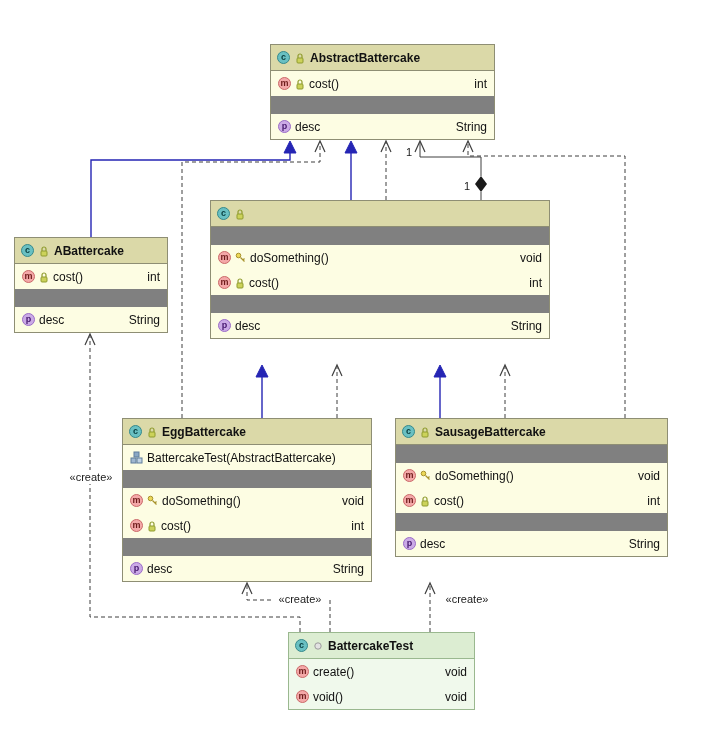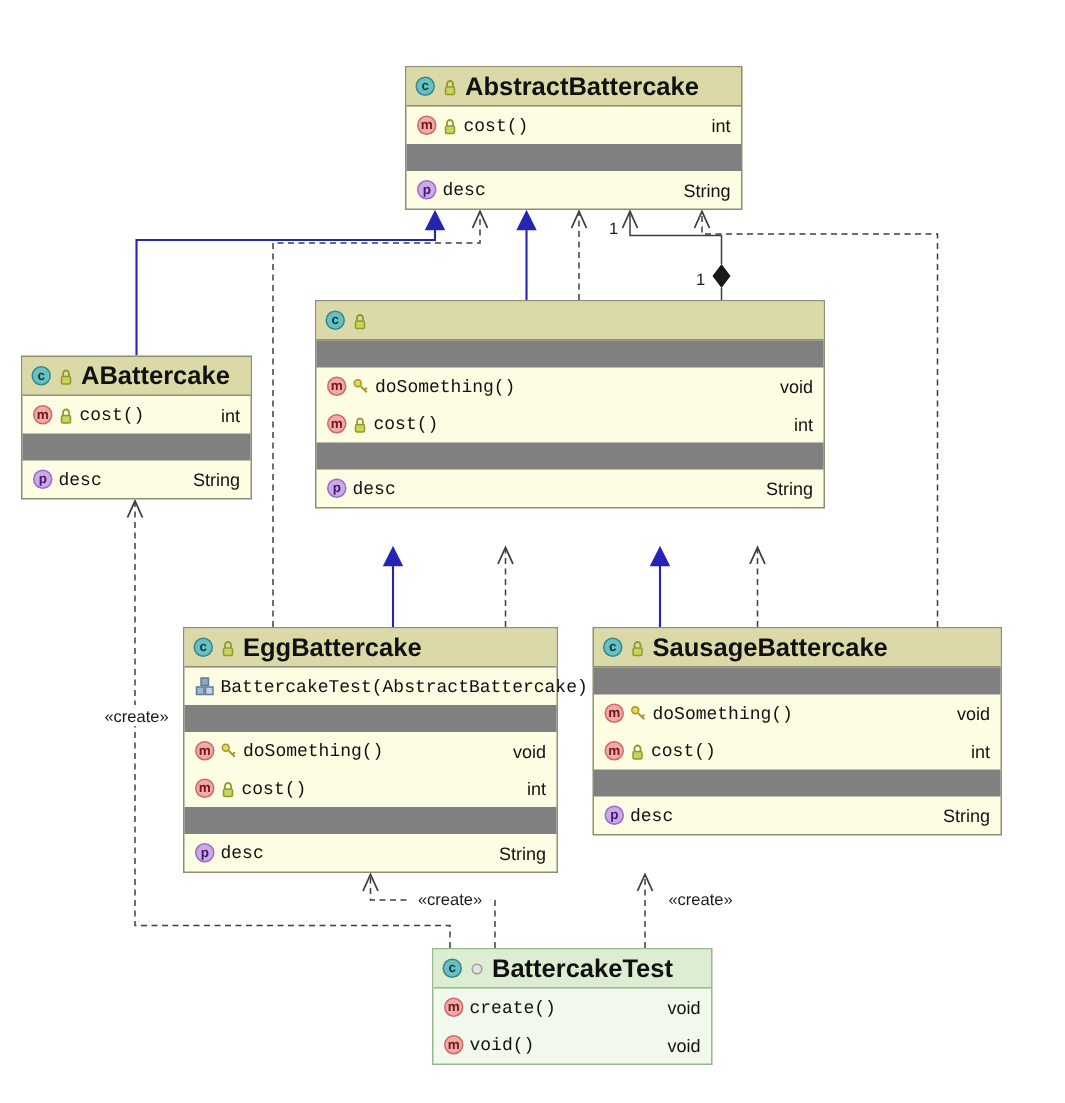--- a/index.html
+++ b/index.html
@@ -12,25 +12,25 @@
     position:absolute;box-sizing:border-box;
     border:1px solid var(--border,#8e8e74);
     background:var(--body-bg,#fdfde3);
     font-size:12px;color:#111;
   }
   .class-box .hdr{
     height:25px;display:flex;align-items:center;gap:5px;padding:0 6px;
     background:var(--header-bg,#dbd9a8);
     border-bottom:1px solid var(--border,#8e8e74);
   }
-  .hdr .title{font-weight:bold;font-size:17px;white-space:nowrap;}
+  .hdr .title{font-weight:bold;font-size:12px;white-space:nowrap;}
   .class-box.test{background:var(--test-body-bg,#f0f9ec);border-color:var(--test-border,#9ab88f);}
   .class-box.test .hdr{background:var(--test-header-bg,#dcedd2);border-bottom-color:var(--test-border,#9ab88f);}
   .mrow{height:25px;display:flex;align-items:center;gap:4px;padding:0 7px;}
-  .mrow .lbl{white-space:nowrap;font-family:Liberation Mono, monospace;}
+  .mrow .lbl{white-space:nowrap;}
   .mrow .typ{margin-left:auto;white-space:nowrap;}
   .sep{height:18px;background:var(--separator,#808080);}
   .ic{
     width:13px;height:13px;border-radius:50%;flex:0 0 auto;box-sizing:border-box;
     font-weight:bold;font-size:9px;line-height:11px;text-align:center;
   }
   .ic-class{background:#69c0c2;border:1px solid #35898c;color:#073e40;}
   .ic-method{background:#f4a8a8;border:1px solid #cb6a6a;color:#6d1a1a;}
   .ic-property{background:#cbaae6;border:1px solid #9b6cc8;color:#45176e;}
   .icsvg{display:inline-flex;flex:0 0 auto;align-items:center;}

